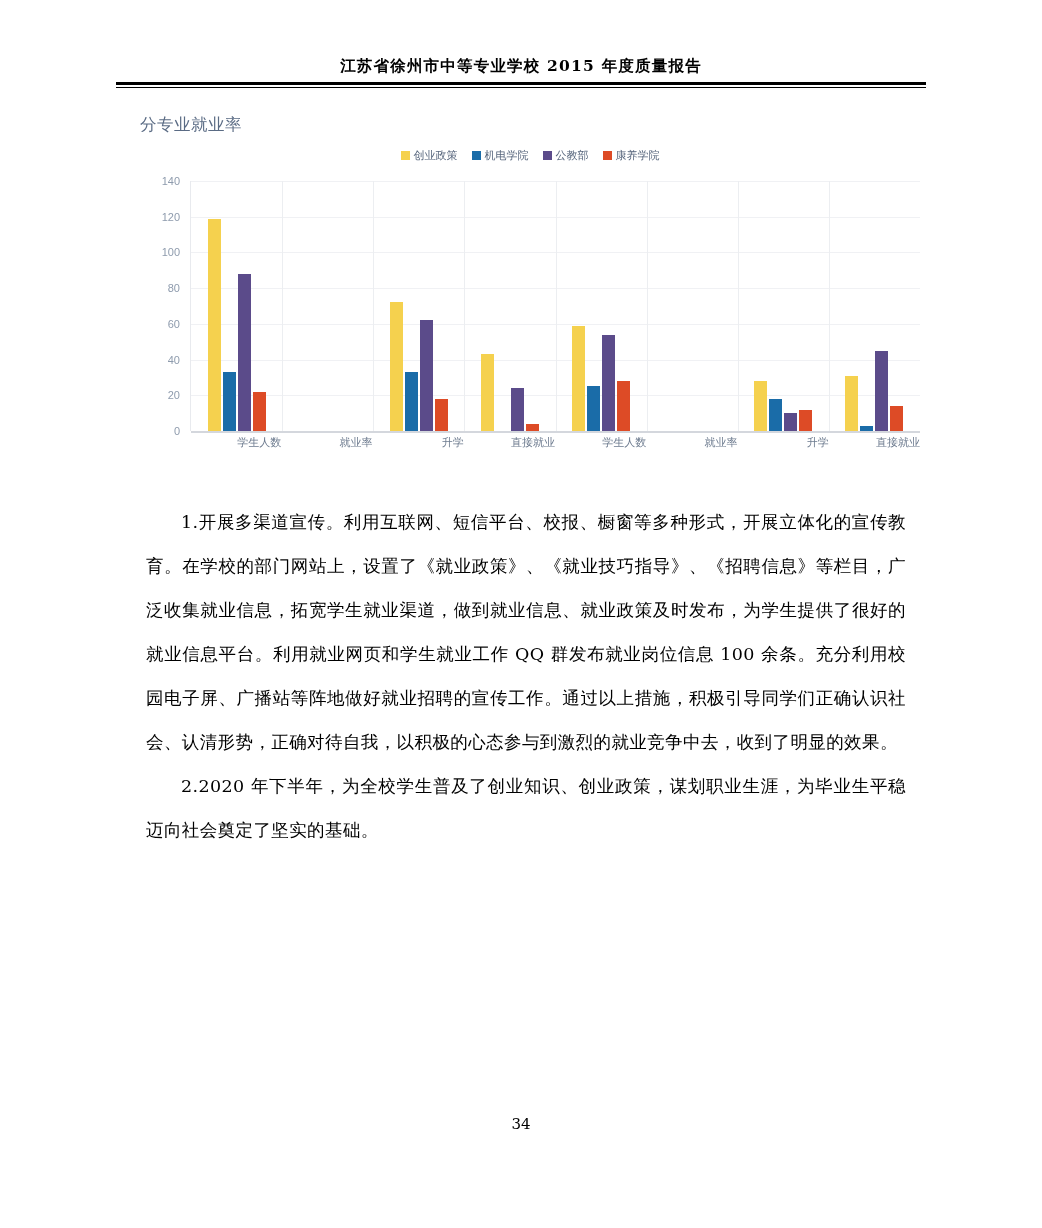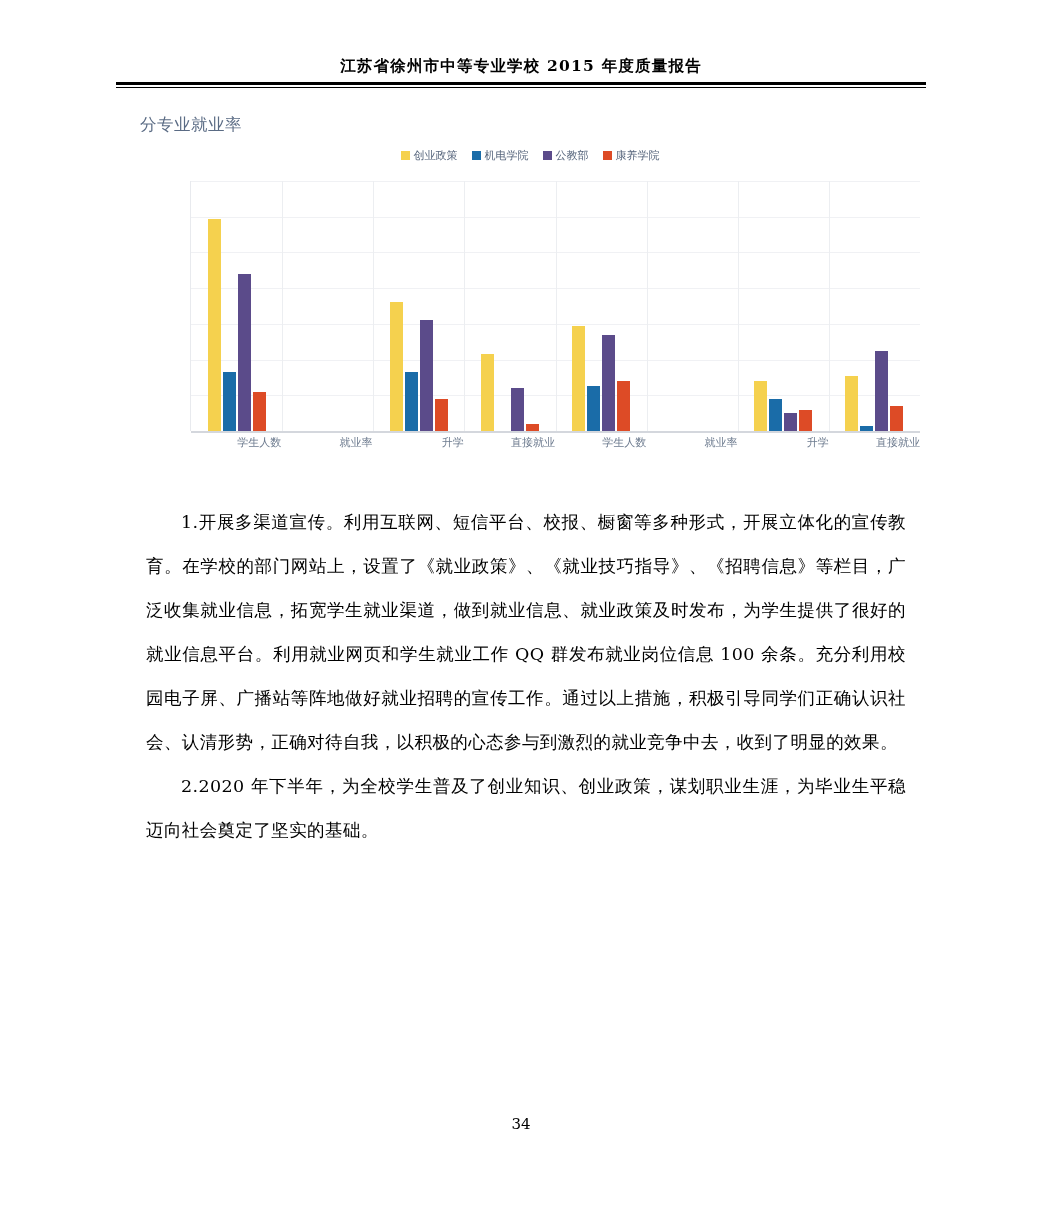--- a/index.html
+++ b/index.html
@@ -223,20 +223,30 @@
       <span class="legend-swatch" style="background: rgb(91, 75, 138);"></span>
       <span>公教部</span>
     </div>
     <div class="legend-item">
       <span class="legend-swatch" style="background: rgb(221, 75, 38);"></span>
       <span>康养学院</span>
     </div>
   </div>
 
   <div class="plot-wrap">
+    <div class="y-axis" id="y-axis">
+        <div class="y-tick" style="top: 0px;">140</div>
+        <div class="y-tick" style="top: 35.7143px;">120</div>
+        <div class="y-tick" style="top: 71.4286px;">100</div>
+        <div class="y-tick" style="top: 107.143px;">80</div>
+        <div class="y-tick" style="top: 142.857px;">60</div>
+        <div class="y-tick" style="top: 178.571px;">40</div>
+        <div class="y-tick" style="top: 214.286px;">20</div>
+        <div class="y-tick" style="top: 250px;">0</div>
+      </div>
     <div class="plot-area" id="plot-area">
       <div id="gridlines">
           <div class="gridline" style="top: 0px;"></div>
           <div class="gridline" style="top: 35.7143px;"></div>
           <div class="gridline" style="top: 71.4286px;"></div>
           <div class="gridline" style="top: 107.143px;"></div>
           <div class="gridline" style="top: 142.857px;"></div>
           <div class="gridline" style="top: 178.571px;"></div>
           <div class="gridline" style="top: 214.286px;"></div>
           <div class="gridline base" style="top: 250px;"></div>

